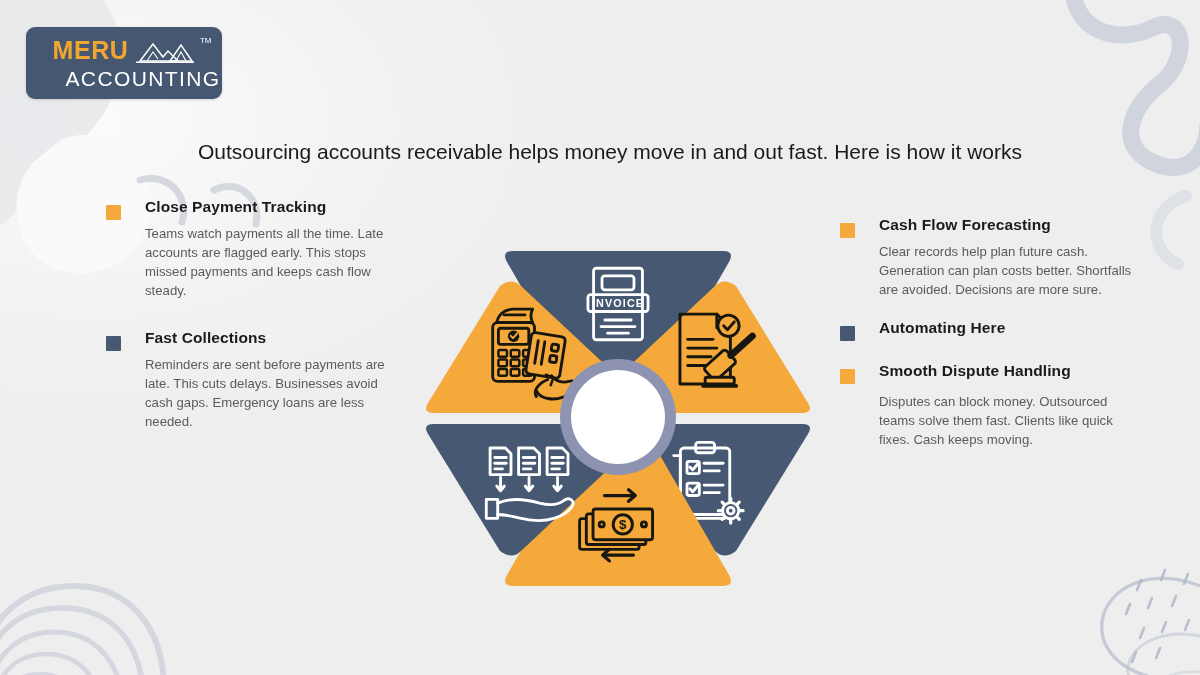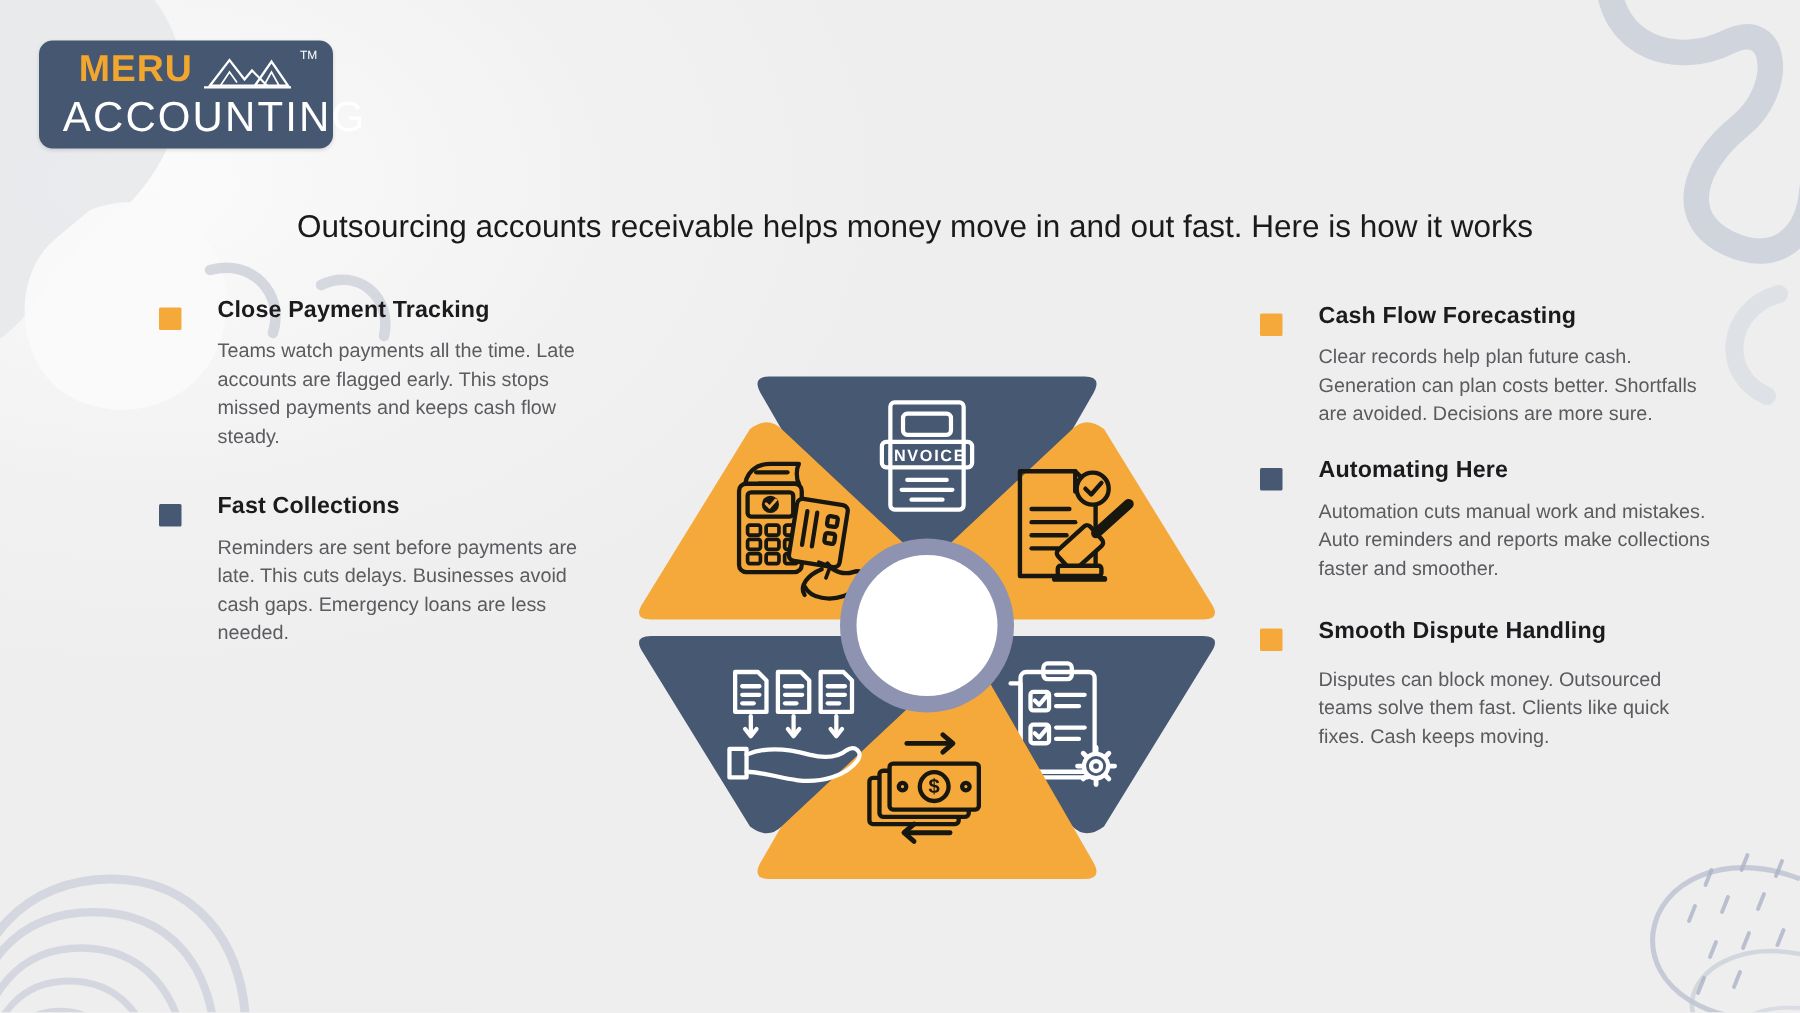--- a/index.html
+++ b/index.html
@@ -32,42 +32,42 @@
   #logo .row1 { display:flex; align-items:flex-end; gap:2px; position:relative; }
   #logo .meru {
     color:#f0a62f; font-weight:bold; font-size:25px;
     letter-spacing:.6px; line-height:1;
   }
   #logo .tm {
     color:#ffffff; font-size:8px; position:absolute;
     right:-16px; top:-2px; letter-spacing:0;
   }
   #logo .acct {
-    color:#ffffff; font-size:28px; letter-spacing:1.4px;
+    color:#ffffff; font-size:21px; letter-spacing:1.4px;
     line-height:1; margin-top:5px;margin-left:38px;
   }
   .mount-svg { width:62px; height:26px; display:block; margin-left:3px; margin-bottom:-2px;}
 
   
   #headline {
     position:absolute; left:240px; top:58px; width:735px;
     text-align:center;
     font-size:28.5px; font-weight:bold; color:#111113;
     line-height:1.24; letter-spacing:.2px;
   }
   #subhead {
     position:absolute; left:120px; top:138px; width:980px;
     text-align:center;
     font-size:21px; color:#1a1a1c; line-height:1.3;
   }
 
   
   .col { position:absolute; width:300px; }
   #col-left  { left:106px; top:198px; }
-  #col-right { left:840px; top:202px; }
+  #col-right { left:840px; top:216px; }
 
   .block { position:relative; margin-bottom:24px; }
   .block .bullet {
     position:absolute; left:0; top:7px;
     width:15px; height:15px; border-radius:1px;
   }
   .block .bullet.navy  { background:#475873; }
   .block .bullet.amber { background:#f5a93a; }
   .block h3 {
     margin-left:39px;
@@ -186,21 +186,20 @@
 
     <div class="block">
       <span class="bullet amber"></span>
       <h3>Cash Flow Forecasting</h3>
       <p>Clear records help plan future cash. Generation can plan costs better. Shortfalls are avoided. Decisions are more sure.</p>
     </div>
 
     <div class="block">
       <span class="bullet navy"></span>
       <h3>Automating Here</h3>
-      <p>Automation cuts manual work and mistakes. Auto reminders and reports make collections faster and smoother.</p>
     </div>
 
     <div class="block">
       <span class="bullet amber"></span>
       <h3>Smooth Dispute Handling</h3>
       <p>Disputes can block money. Outsourced teams solve them fast. Clients like quick fixes. Cash keeps moving.</p>
     </div>
   </div>
 
   <div id="wheel">

